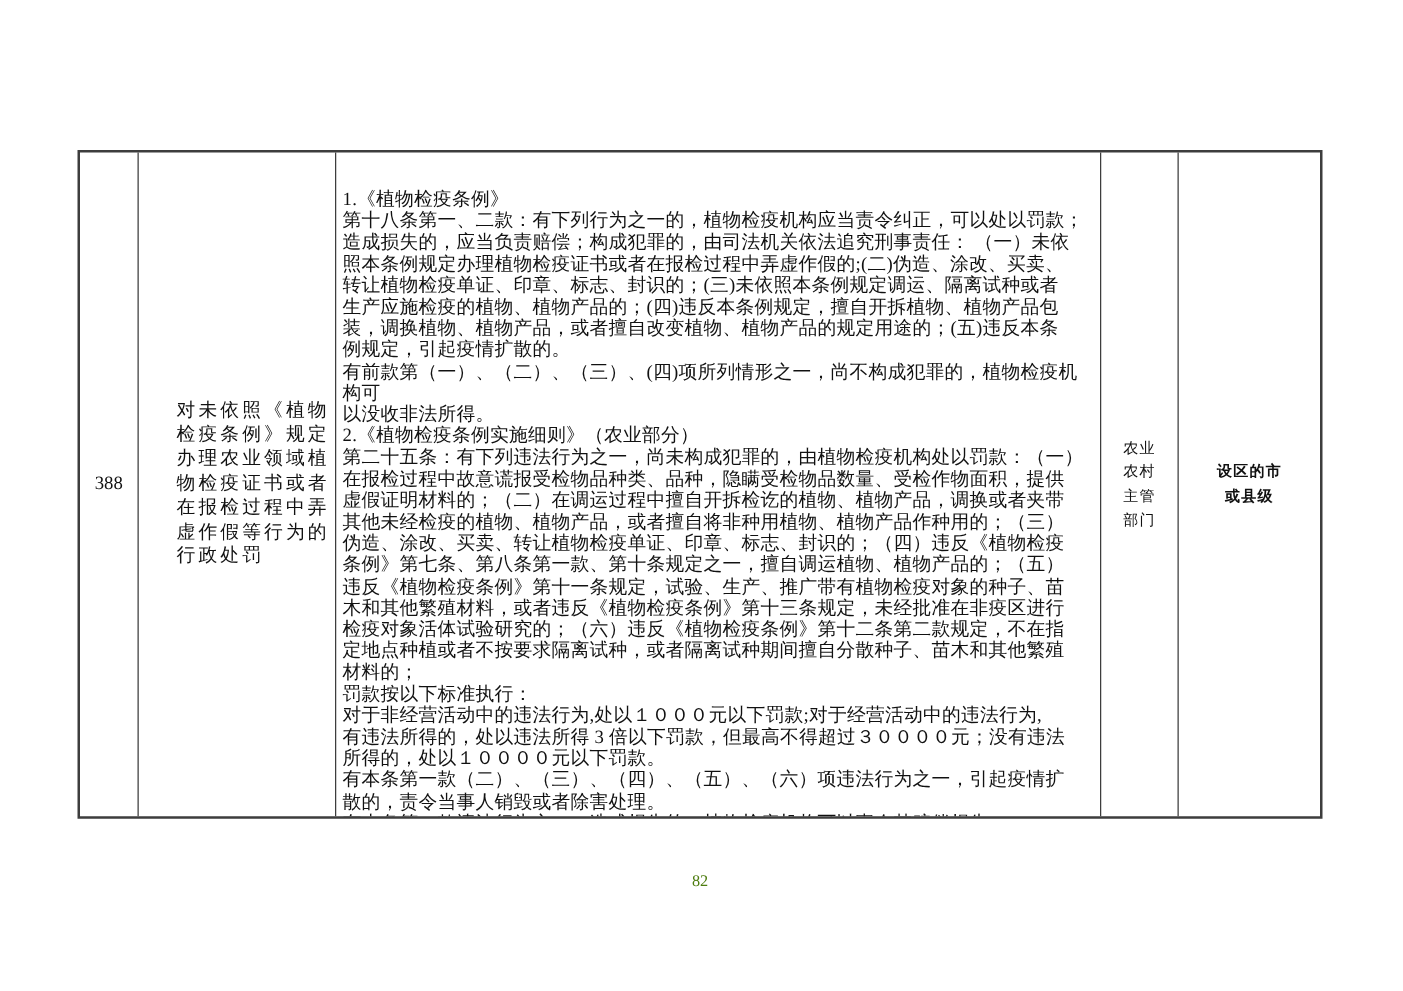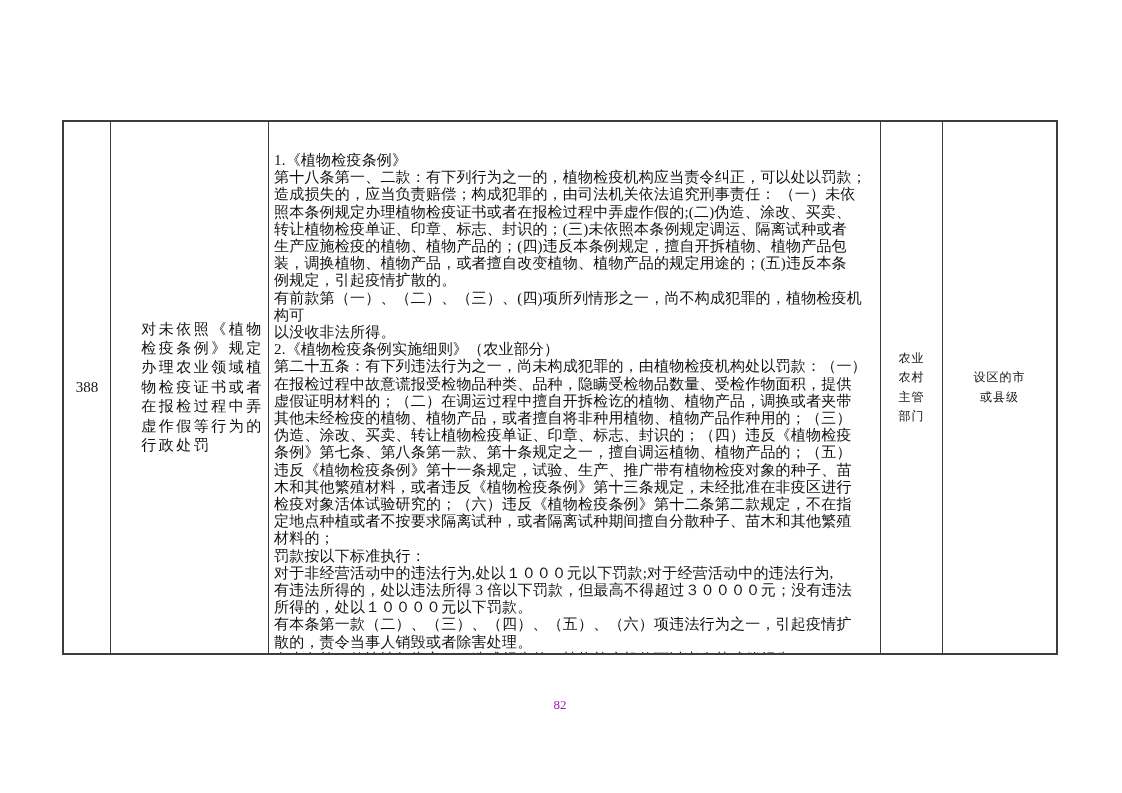--- a/index.html
+++ b/index.html
@@ -22,21 +22,21 @@
     border: 2px solid #3d3d3d;
     display: flex;
     flex-direction: row;
     align-items: stretch;
   }
   .cell {
     border-right: 1px solid #3d3d3d;
     height: 100%;
     overflow: hidden;
   }
-  .cell:last-child { border-right: none; }
+  .cell:last-child { border-right: none; font-weight: bold; }
   .cell-center {
     display: flex;
     align-items: center;
     justify-content: center;
     text-align: center;
   }
   .c-serial { width: 47px; font-size: 15px; }
   .c-item   { width: 134px; margin-left: 24px; }
   .c-type   { width: 50px; }
   .c-basis  { width: 612px; }
@@ -66,21 +66,21 @@
     text-align: left;
     letter-spacing: 0.2px;
     margin-top: 28px;
   }
   .page-number {
     position: absolute;
     left: 62px; top: 697px;
     width: 996px;
     text-align: center;
     font-size: 13px;
-    color: #a21caf;
+    color: #4d7c0f;
   }
 </style>
 </head>
 <body>
 
 <div class="page">
 
   <div class="penalty-table">
 
     <div class="cell cell-center c-serial">

